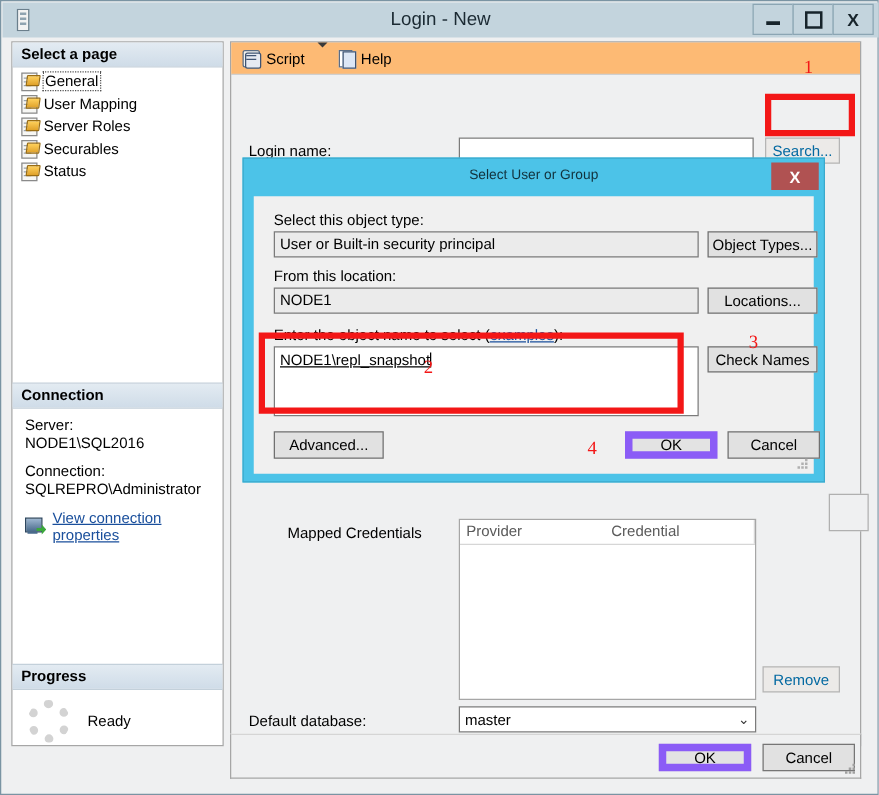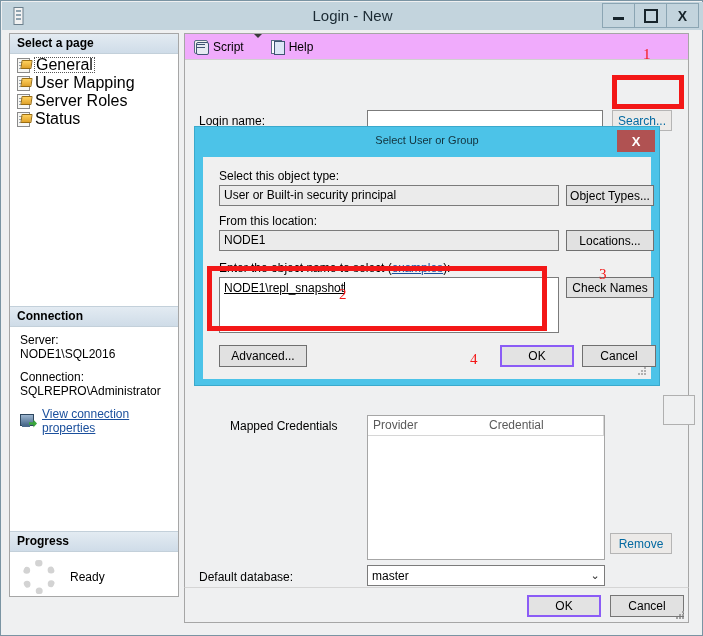--- a/index.html
+++ b/index.html
@@ -74,21 +74,21 @@
     position:absolute;left:1px;top:0;width:11px;height:13px;
     background:#f7f7f4;border:1px solid #8a8a8a;
   }
   .page-icon .ln{position:absolute;left:3px;width:6px;height:1px;background:#9aa4ae;}
   .page-icon .gold{
     position:absolute;left:5px;top:2px;width:9px;height:7px;
     background:linear-gradient(to bottom,#ffd15c,#e0a22a);
     border:1px solid #9a6d12;border-radius:1px;
     transform:skewX(-8deg);
   }
-  .side-label{font-size:16px;line-height:14px;}
+  .side-label{font-size:12px;line-height:14px;}
   .side-label.selected{outline:1px dotted #555;padding:0 1px;}
   .side-sec{
     background:linear-gradient(to bottom,#e3ebf2,#cfdce8);
     height:19px;line-height:19px;font-weight:bold;font-size:12px;
     padding-left:7px;border-top:1px solid #c3d0da;border-bottom:1px solid #c3d0da;
   }
   .side-body{padding:6px 8px 6px 10px;font-size:12px;line-height:14px;}
   .side-body .pair{margin-bottom:9px;}
   .conn-link-row{display:flex;align-items:center;margin-top:4px;}
   .srv-icon{width:17px;height:15px;position:relative;margin-right:5px;flex:0 0 auto;}
@@ -106,21 +106,21 @@
 
   
   .mainpanel{
     position:absolute;left:183px;top:32px;width:505px;height:564px;
     background:#eff0f1;
     border:1px solid #a6a6a6;
     box-sizing:border-box;
   }
   .toolbar{
     position:absolute;left:0;top:0;width:503px;height:26px;
-    background:#f0abfc;
+    background:#fdba74;
     border-bottom:1px solid #cfcfcf;
     display:flex;padding-left:8px;
     box-sizing:border-box;
   }
   .tb-item{display:flex;align-items:center;margin-right:6px;font-size:12px;cursor:default;}
   .ico-script{width:16px;height:15px;position:relative;margin-right:4px;}
   .ico-script .s1{position:absolute;left:1px;top:1px;width:12px;height:12px;background:#f2f2ee;border:1px solid #5a6d86;border-radius:2px;}
   .ico-script .s2{position:absolute;left:3px;top:3px;width:11px;height:11px;background:#e6eaf2;border:1px solid #3f5473;border-radius:2px;}
   .ico-script .s3{position:absolute;left:4px;top:5px;width:8px;height:1px;background:#3f5473;}
   .ico-script .s4{position:absolute;left:4px;top:8px;width:8px;height:1px;background:#3f5473;}
@@ -136,21 +136,21 @@
   .tbox{
     background:#fff;border:1px solid #7b7b7b;box-sizing:border-box;
     font-size:12px;padding:2px 4px;color:#000;
   }
   .btn{
     background:#e1e1e1;border:1px solid #8f8f8f;box-sizing:border-box;
     font-size:12px;text-align:center;color:#000;cursor:default;
     display:flex;align-items:center;justify-content:center;
   }
   .btn.disabled{color:#0369a1;background:#eceae8;border-color:#b5b5b5;}
-  .btn.default{border:2px solid #8b5cf6;background:#e3e3e3;}
+  .btn.default{border:6px solid #8b5cf6;background:#e3e3e3;}
   .radio-row{display:flex;align-items:center;}
   .radio{
     width:12px;height:12px;border-radius:50%;
     border:1px solid #5a5a5a;background:#fff;margin-right:6px;
     position:relative;box-sizing:border-box;flex:0 0 auto;
   }
   .radio::after{content:"";position:absolute;left:2px;top:2px;width:6px;height:6px;border-radius:50%;background:#111;}
 
   
   .grid{
@@ -275,20 +275,30 @@
           <span class="page-icon">
             <span class="pg"></span>
               <span class="ln" style="top:4px"></span>
               <span class="ln" style="top:7px"></span>
               <span class="ln" style="top:10px"></span>
               <span class="gold"></span>
           </span>
           <span class="side-label">Server Roles</span>
         </div>
 
+        <div class="side-item">
+          <span class="page-icon">
+            <span class="pg"></span>
+              <span class="ln" style="top:4px"></span>
+              <span class="ln" style="top:7px"></span>
+              <span class="ln" style="top:10px"></span>
+              <span class="gold"></span>
+          </span>
+          <span class="side-label">Securables</span>
+        </div>
 
         <div class="side-item">
           <span class="page-icon">
             <span class="pg"></span>
               <span class="ln" style="top:4px"></span>
               <span class="ln" style="top:7px"></span>
               <span class="ln" style="top:10px"></span>
               <span class="gold"></span>
           </span>
           <span class="side-label">Status</span>

